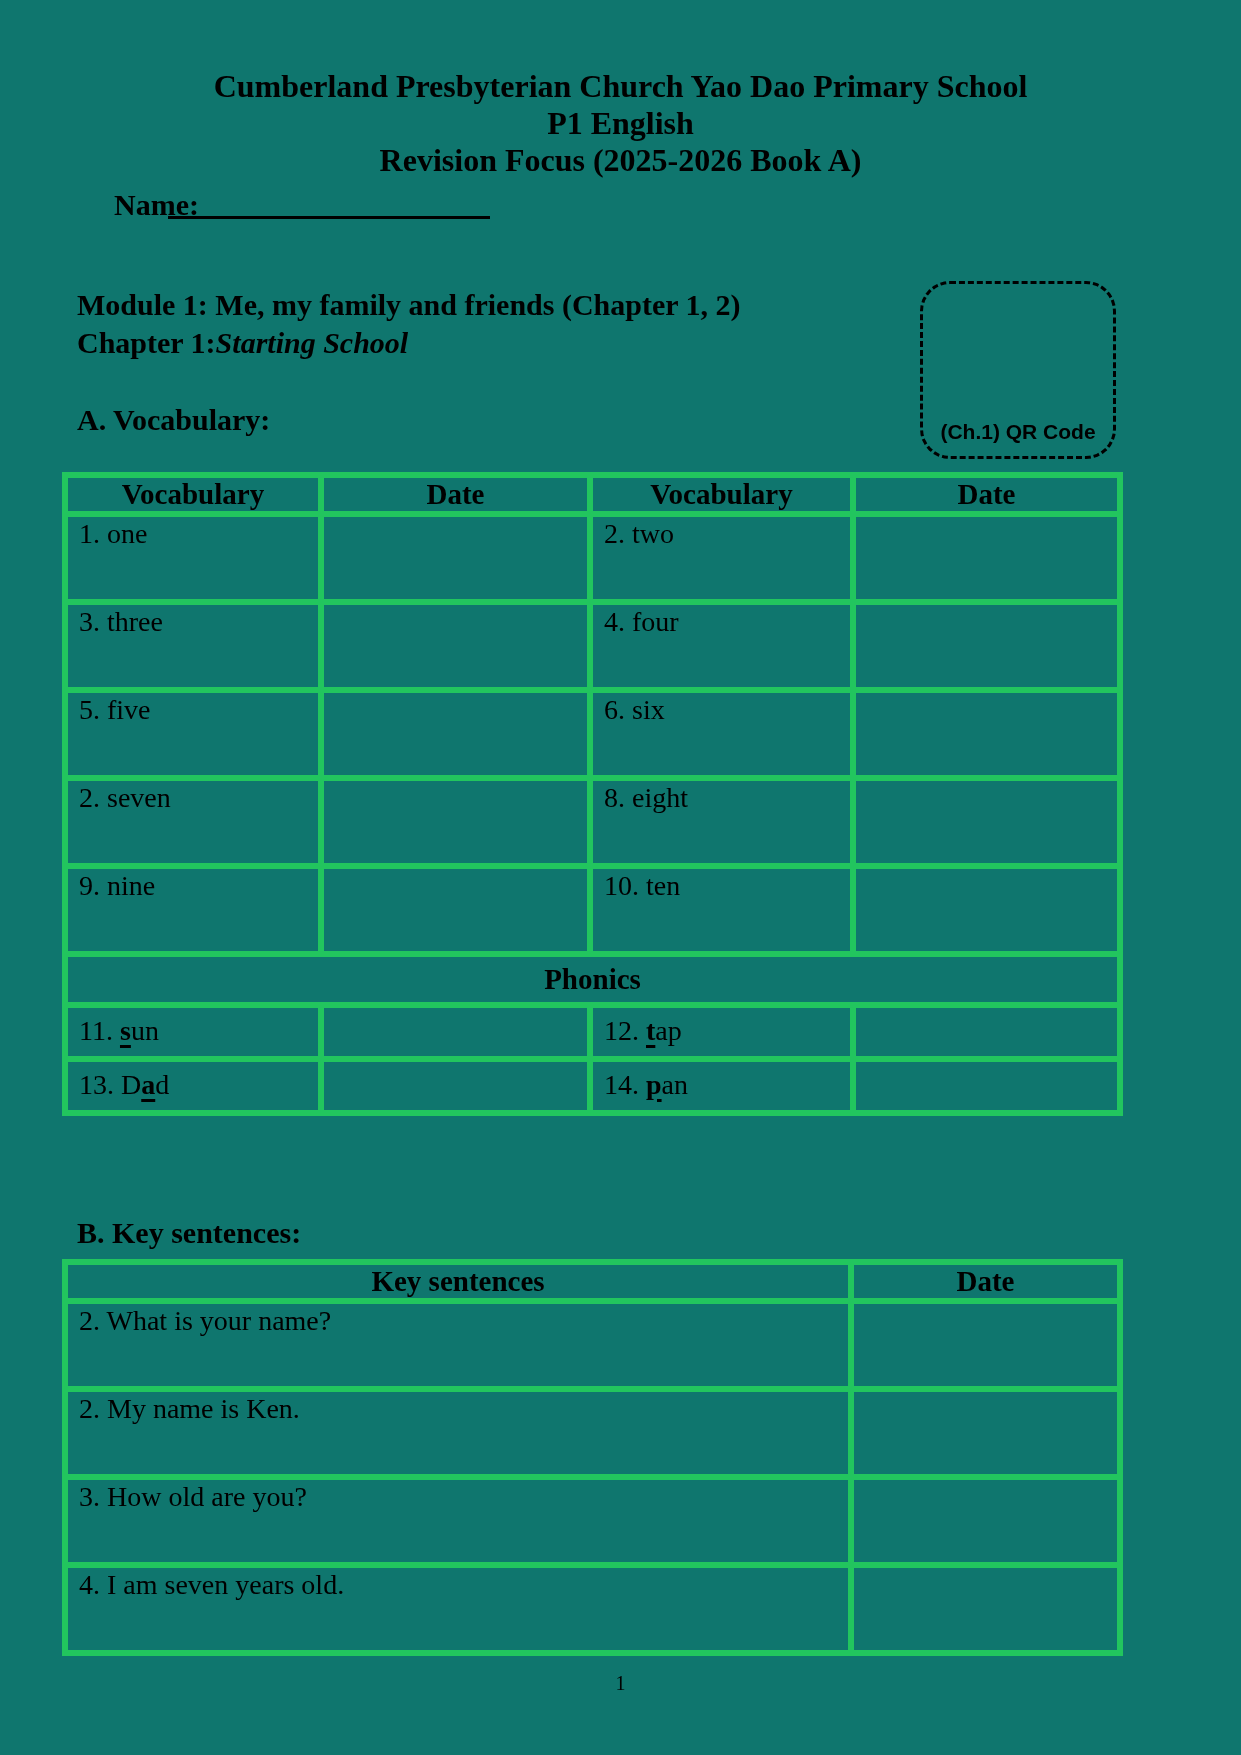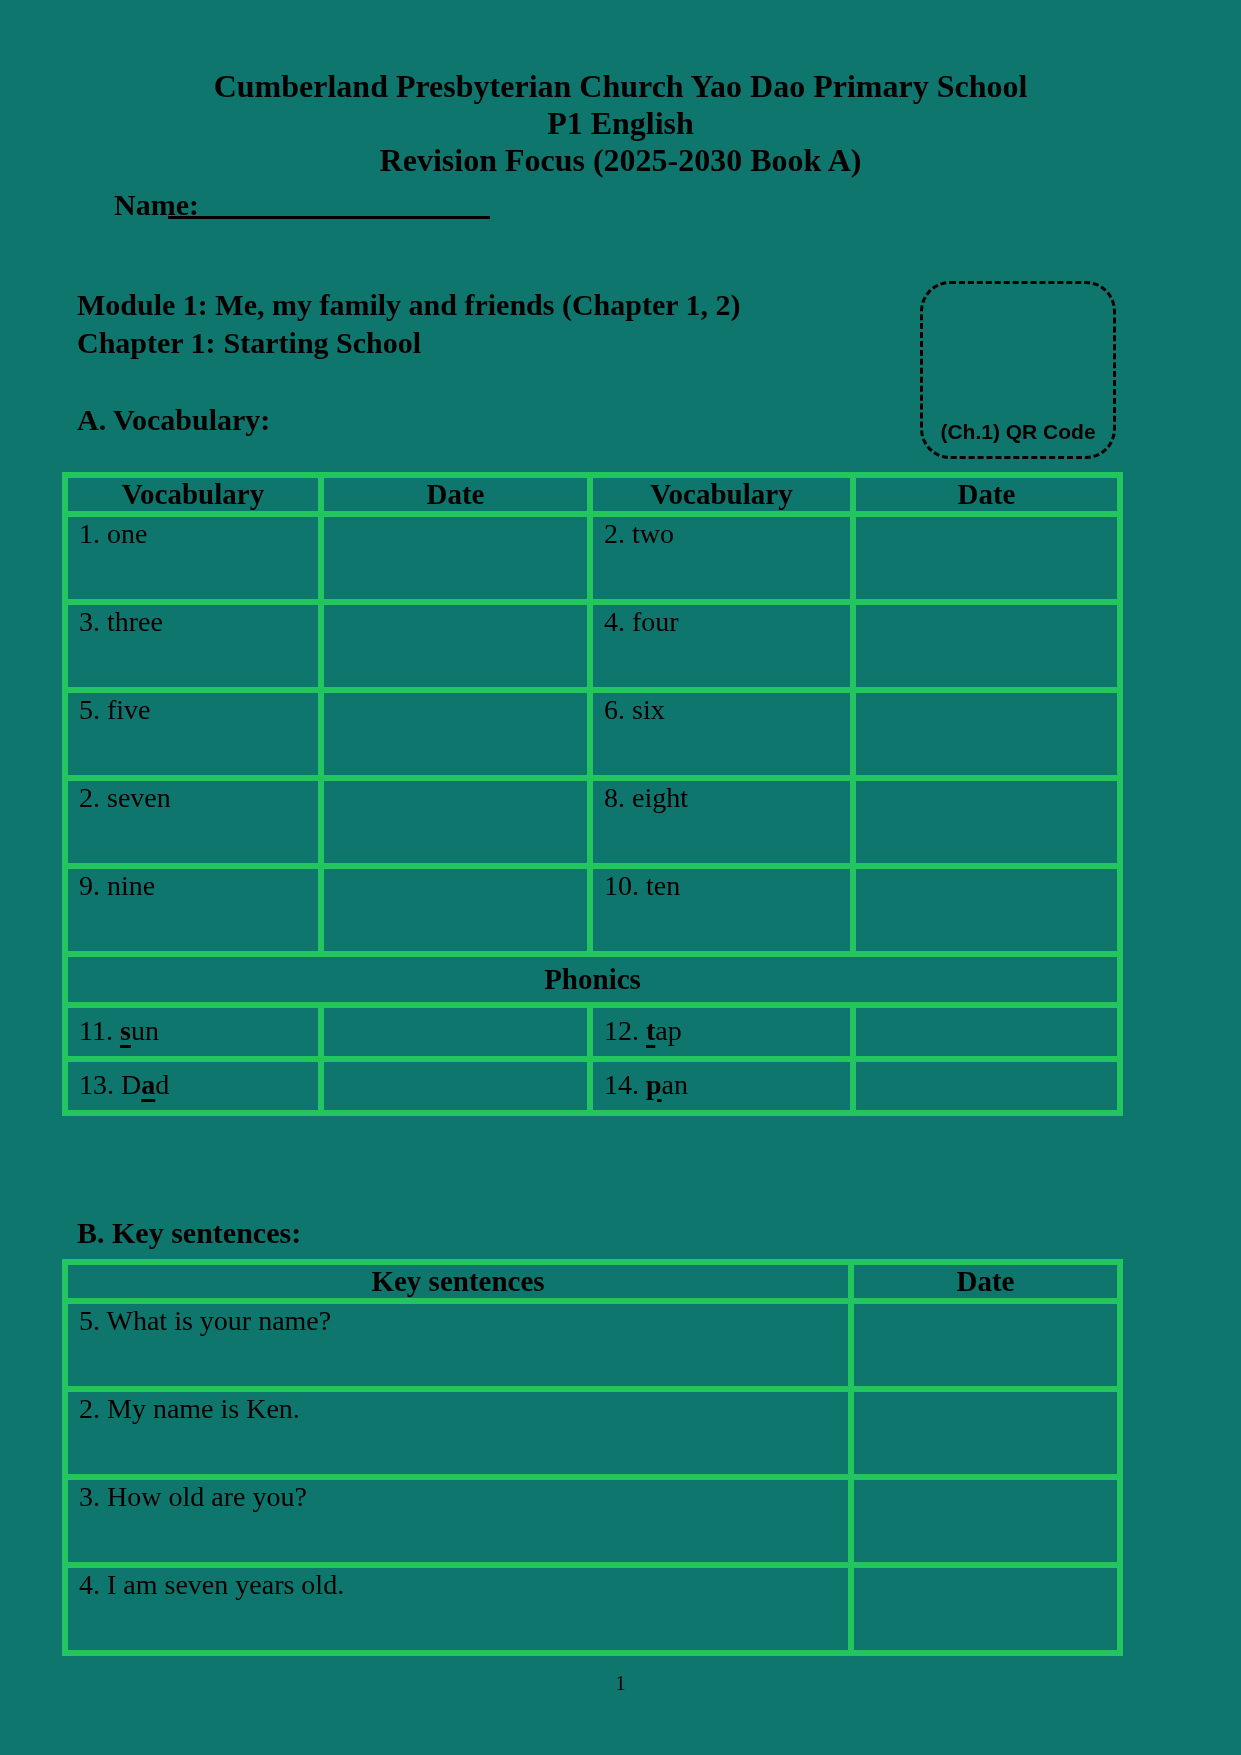--- a/index.html
+++ b/index.html
@@ -21,21 +21,21 @@
   .name-blank  { position:absolute; left:168px; width:322px; height:28px; }
   .class-group { position:absolute; left:536px; white-space:nowrap; }
   .class-value { margin-left:10px; }
   .class-blank { width:68px; height:28px; display:inline-block; }
   .paren-open  { margin-left:16px; }
   .paren-close { margin-left:55px; }
 
   
   .module-block { position:absolute; top:286px; left:77px;
                   font-weight:bold; font-size:30px; line-height:38px; }
-  .chapter-title { margin-left:8px; }
+  .chapter-title { font-style:italic; }
 
   .section-heading { position:absolute; left:77px; font-weight:bold; font-size:30px; }
   .heading-a { top:403px; }
   .heading-b { top:1216px; }
 
   
   .qr-box { position:absolute; left:920px; top:281px; width:196px; height:178px;
             border:3px dashed #000; border-radius:30px; }
   .qr-label { position:absolute; bottom:12px; left:0; width:100%; text-align:center;
               font-family:"Liberation Sans", sans-serif; font-weight:bold; font-size:21px; }
@@ -64,21 +64,21 @@
                  text-align:center; font-size:20px; }
 </style>
 </head>
 <body>
 
 <div class="page">
 
   <div class="title-block">
     <div>Cumberland Presbyterian Church Yao Dao Primary School</div>
     <div>P1 English</div>
-    <div>Revision Focus (2025-2030 Book A)</div>
+    <div>Revision Focus (2025-2026 Book A)</div>
   </div>
 
   <div class="student-row">
     <span class="name-label">Name:</span>
     <span class="fill-line name-blank"></span>
   </div>
 
   <div class="module-block">
     <div>Module 1: Me, my family and friends (Chapter 1, 2)</div>
     <div>
@@ -160,21 +160,21 @@
     <colgroup>
         <col style="width:786px">
         <col style="width:269px">
       </colgroup>
     <tbody>
         <tr>
       <th>Key sentences</th>
       <th>Date</th>
     </tr>
     <tr class="sentence-row">
-      <td class="entry">5. What is your name?</td>
+      <td class="entry">2. What is your name?</td>
       <td></td>
     </tr>
     <tr class="sentence-row">
       <td class="entry">2. My name is Ken.</td>
       <td></td>
     </tr>
     <tr class="sentence-row">
       <td class="entry">3. How old are you?</td>
       <td></td>
     </tr>

